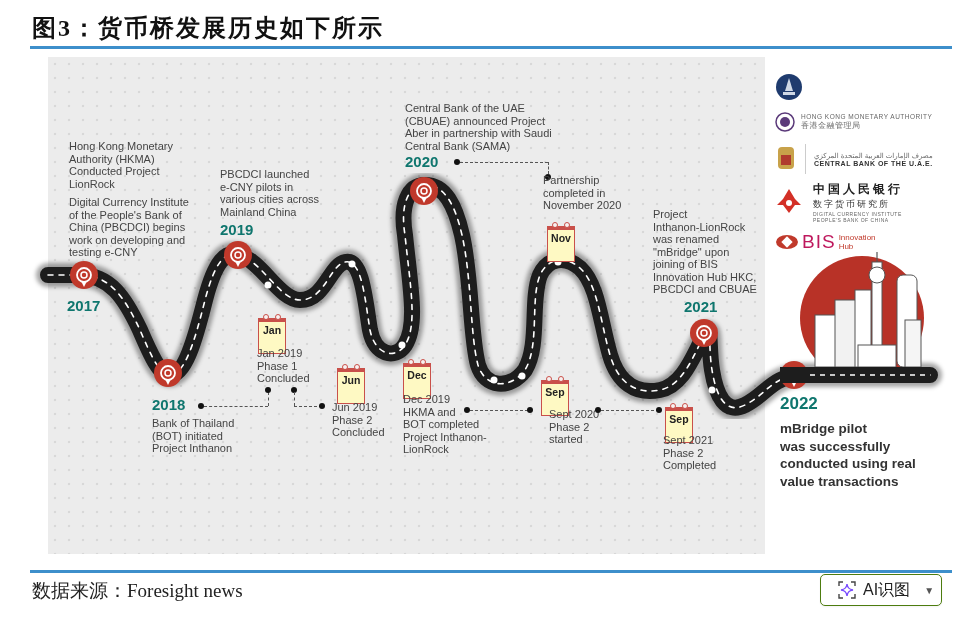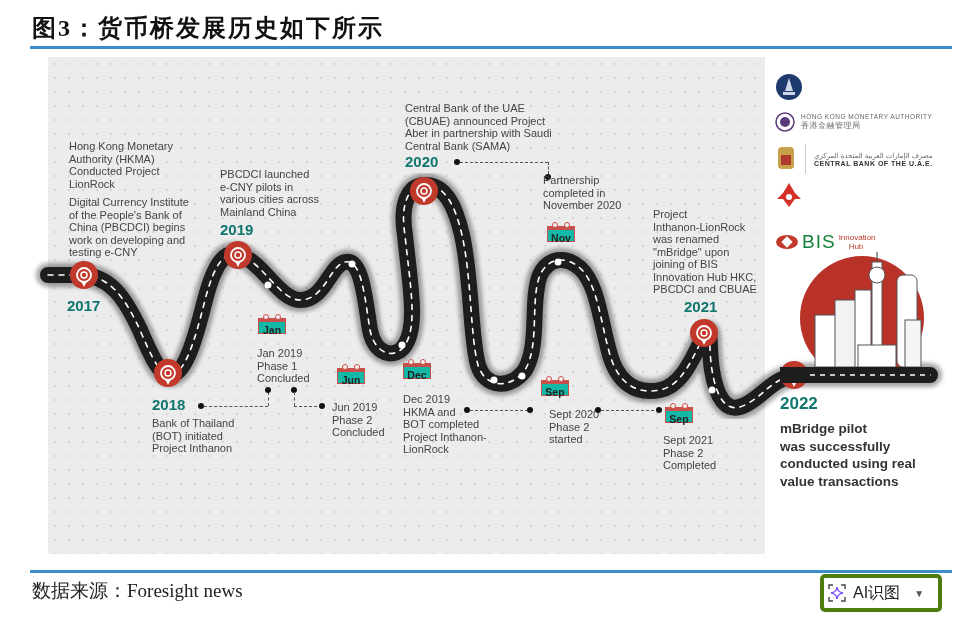--- a/index.html
+++ b/index.html
@@ -17,40 +17,40 @@
   .panel {
     position: absolute; left: 48px; top: 57px; width: 717px; height: 497px;
     background-color: #ececec;
     background-image: radial-gradient(circle, #d8d8d8 1.4px, transparent 1.6px);
     background-size: 14px 14px;
   }
   svg.road { position: absolute; left: 0; top: 0; }
   .txt { position: absolute; font-size: 11px; line-height: 12.5px; color: #444; }
   .year { position: absolute; font-size: 15px; font-weight: bold; color: #0f766e; }
   .year-big { font-size: 17px; }
-  .cal { position: absolute; width: 28px; height: 16px; border: 1.5px solid #c9504a; background: #14b8a6; }
+  .cal { position: absolute; width: 28px; height: 36px; border: 1.5px solid #c9504a; background: #fef9c3; }
   .cal::before, .cal::after { content: ""; position: absolute; top: -5px; width: 4px; height: 4px; border: 1.5px solid #c9504a; border-radius: 50%; background: #f7f2f1; }
   .cal::before { left: 4px; } .cal::after { right: 4px; }
   .cal span { position: absolute; left: 0; right: 0; top: 5px; text-align: center; font-size: 10.5px; font-weight: bold; color: #222; }
   .cal .bar { position: absolute; left: 0; right: 0; top: 0; height: 3px; background: #c9504a; }
   .dot { position: absolute; width: 6px; height: 6px; border-radius: 50%; background: #111; }
   .dash-h { position: absolute; height: 0; border-top: 1.5px dashed #555; }
   .dash-v { position: absolute; width: 0; border-left: 1.5px dashed #555; }
   .logos { position: absolute; left: 775px; top: 68px; width: 190px; }
   .logo-row { position: absolute; left: 0; }
   .logo-text-th { font-size: 11px; color: #555; }
   .logo-sub { font-size: 6px; color: #666; letter-spacing: .5px; }
   .final-text { position: absolute; left: 780px; top: 420px; font-size: 13.5px; line-height: 17.5px; color: #333; font-weight: bold; }
   .source {
     position: absolute; left: 32px; top: 578px; font-family: "Liberation Serif", "DejaVu Serif", serif;
     font-size: 19px; color: #222;
   }
   .ai-btn {
-    position: absolute; left: 820px; top: 574px; width: 122px; height: 38px; border: 4px solid #4d7c0f;
-    border-radius: 5px; background: #fff; display: flex; align-items: center; padding-left: 3px;
+    position: absolute; left: 820px; top: 574px; width: 122px; height: 32px; border: 1px solid #4d7c0f;
+    border-radius: 5px; background: #fff; display: flex; align-items: center; padding-left: 16px;
     box-shadow: 0 1px 2px rgba(0,0,0,.05); cursor: pointer;
   }
   .ai-btn .ai-icon { width: 20px; height: 20px; position: relative; margin-right: 6px; }
   .ai-btn .label { font-size: 16px; color: #222; }
   .ai-btn .chev { font-size: 10px; color: #555; margin-left: 14px; }
 </style>
 </head>
 <body>
 
 <div class="fig-title">
@@ -301,30 +301,36 @@
     <div>
       <div class="logo-sub" style="font-size:7px;direction:rtl;">مصرف الإمارات العربية المتحدة المركزي</div>
       <div class="logo-sub" style="font-size:7px;font-weight:bold;color:#333;">CENTRAL BANK OF THE U.A.E.</div>
     </div>
   </div>
   <div class="logo-row" style="top:113px;display:flex;align-items:center;">
     <svg width="28" height="30">
         <path d="M14,2 L8,12 L2,18 L8,18 L14,26 L20,18 L26,18 L20,12 Z" fill="#d33027"></path>
         <circle cx="14" cy="16" r="3" fill="#fff"></circle>
       </svg>
+    <div style="margin-left:10px;">
+      <div style="font-size:12px;font-weight:bold;color:#222;letter-spacing:3px;">中国人民银行</div>
+      <div style="font-size:9px;color:#333;letter-spacing:2px;">数字货币研究所</div>
+      <div class="logo-sub" style="font-size:5px;">DIGITAL CURRENCY INSTITUTE</div>
+      <div class="logo-sub" style="font-size:5px;">PEOPLE'S BANK OF CHINA</div>
+    </div>
   </div>
   <div class="logo-row" style="top:163px;display:flex;align-items:center;">
     <svg width="24" height="16">
         <ellipse cx="12" cy="8" rx="11" ry="7" fill="#c0392b"></ellipse>
         <rect x="8" y="4" width="8" height="8" transform="rotate(45 12 8)" fill="#fff"></rect>
       </svg>
-    <div style="font-size:19px;color:#15803d;margin-left:3px;letter-spacing:1px;">BIS</div>
+    <div style="font-size:19px;color:#be185d;margin-left:3px;letter-spacing:1px;">BIS</div>
     <div style="margin-left:3px;line-height:9px;">
       <div style="font-size:8px;color:#c0392b;">Innovation</div>
-      <div style="font-size:8px;color:#c0392b;margin-left:10px;">Hub</div>
+      <div style="font-size:8px;color:#c0392b;">Hub</div>
     </div>
   </div>
 </div>
 
 <div class="rule-bottom"></div>
 <div class="source">数据来源：Foresight news</div>
 
 <div class="ai-btn">
   <span class="ai-icon">
     <svg width="20" height="20" viewBox="0 0 20 20">

